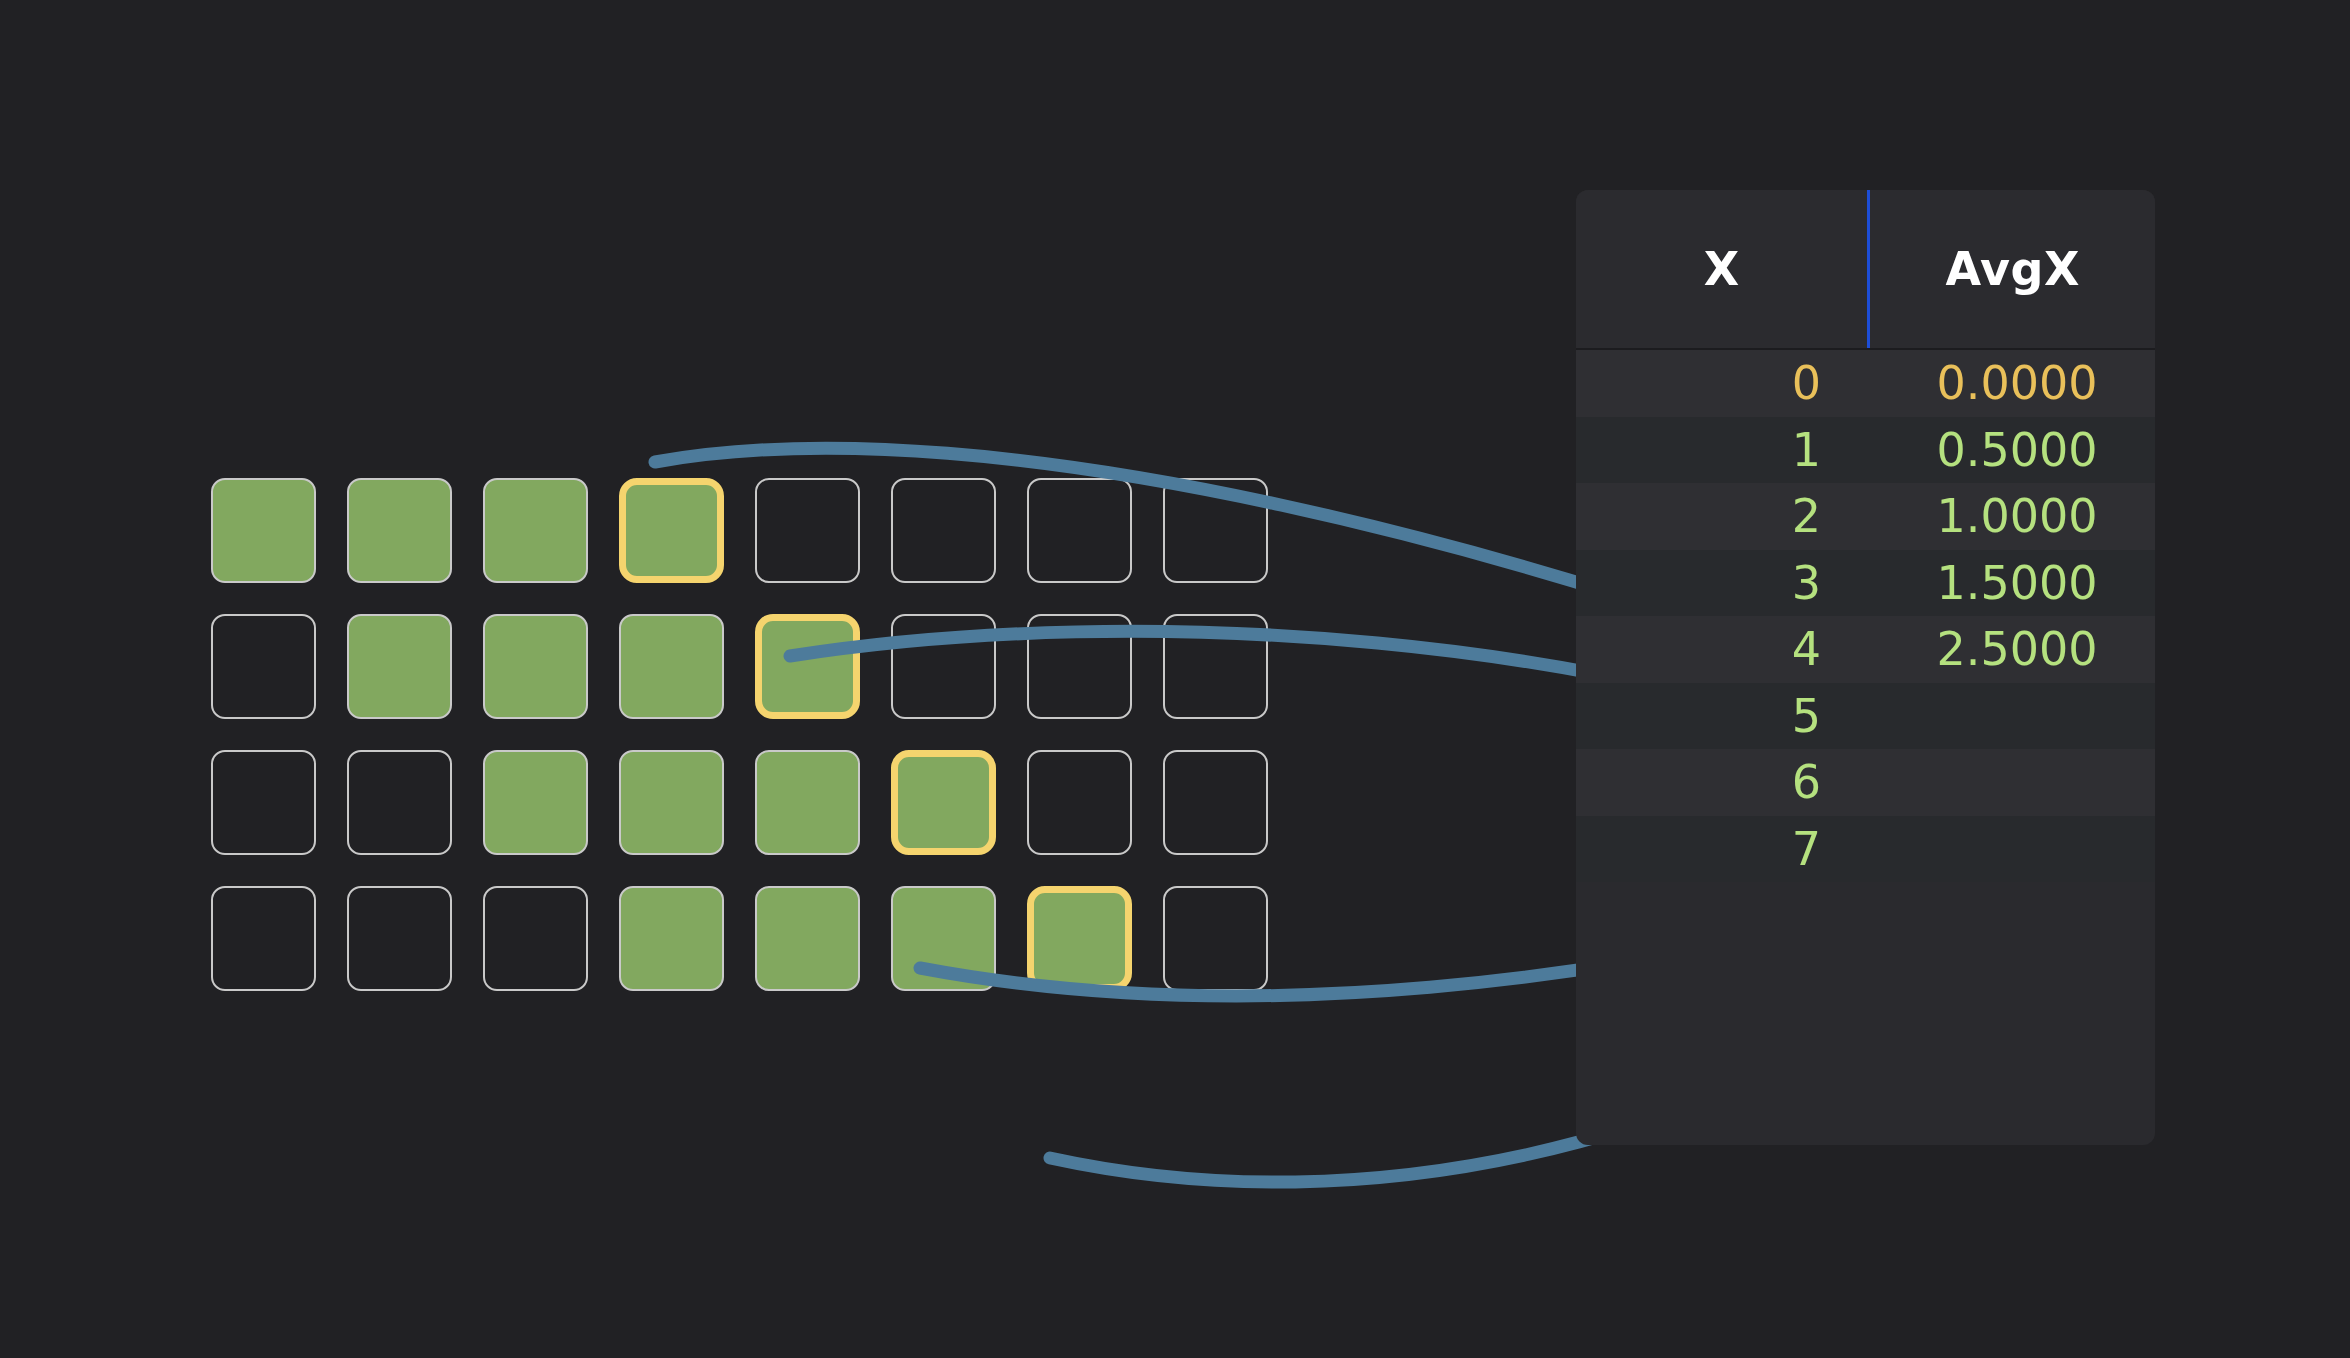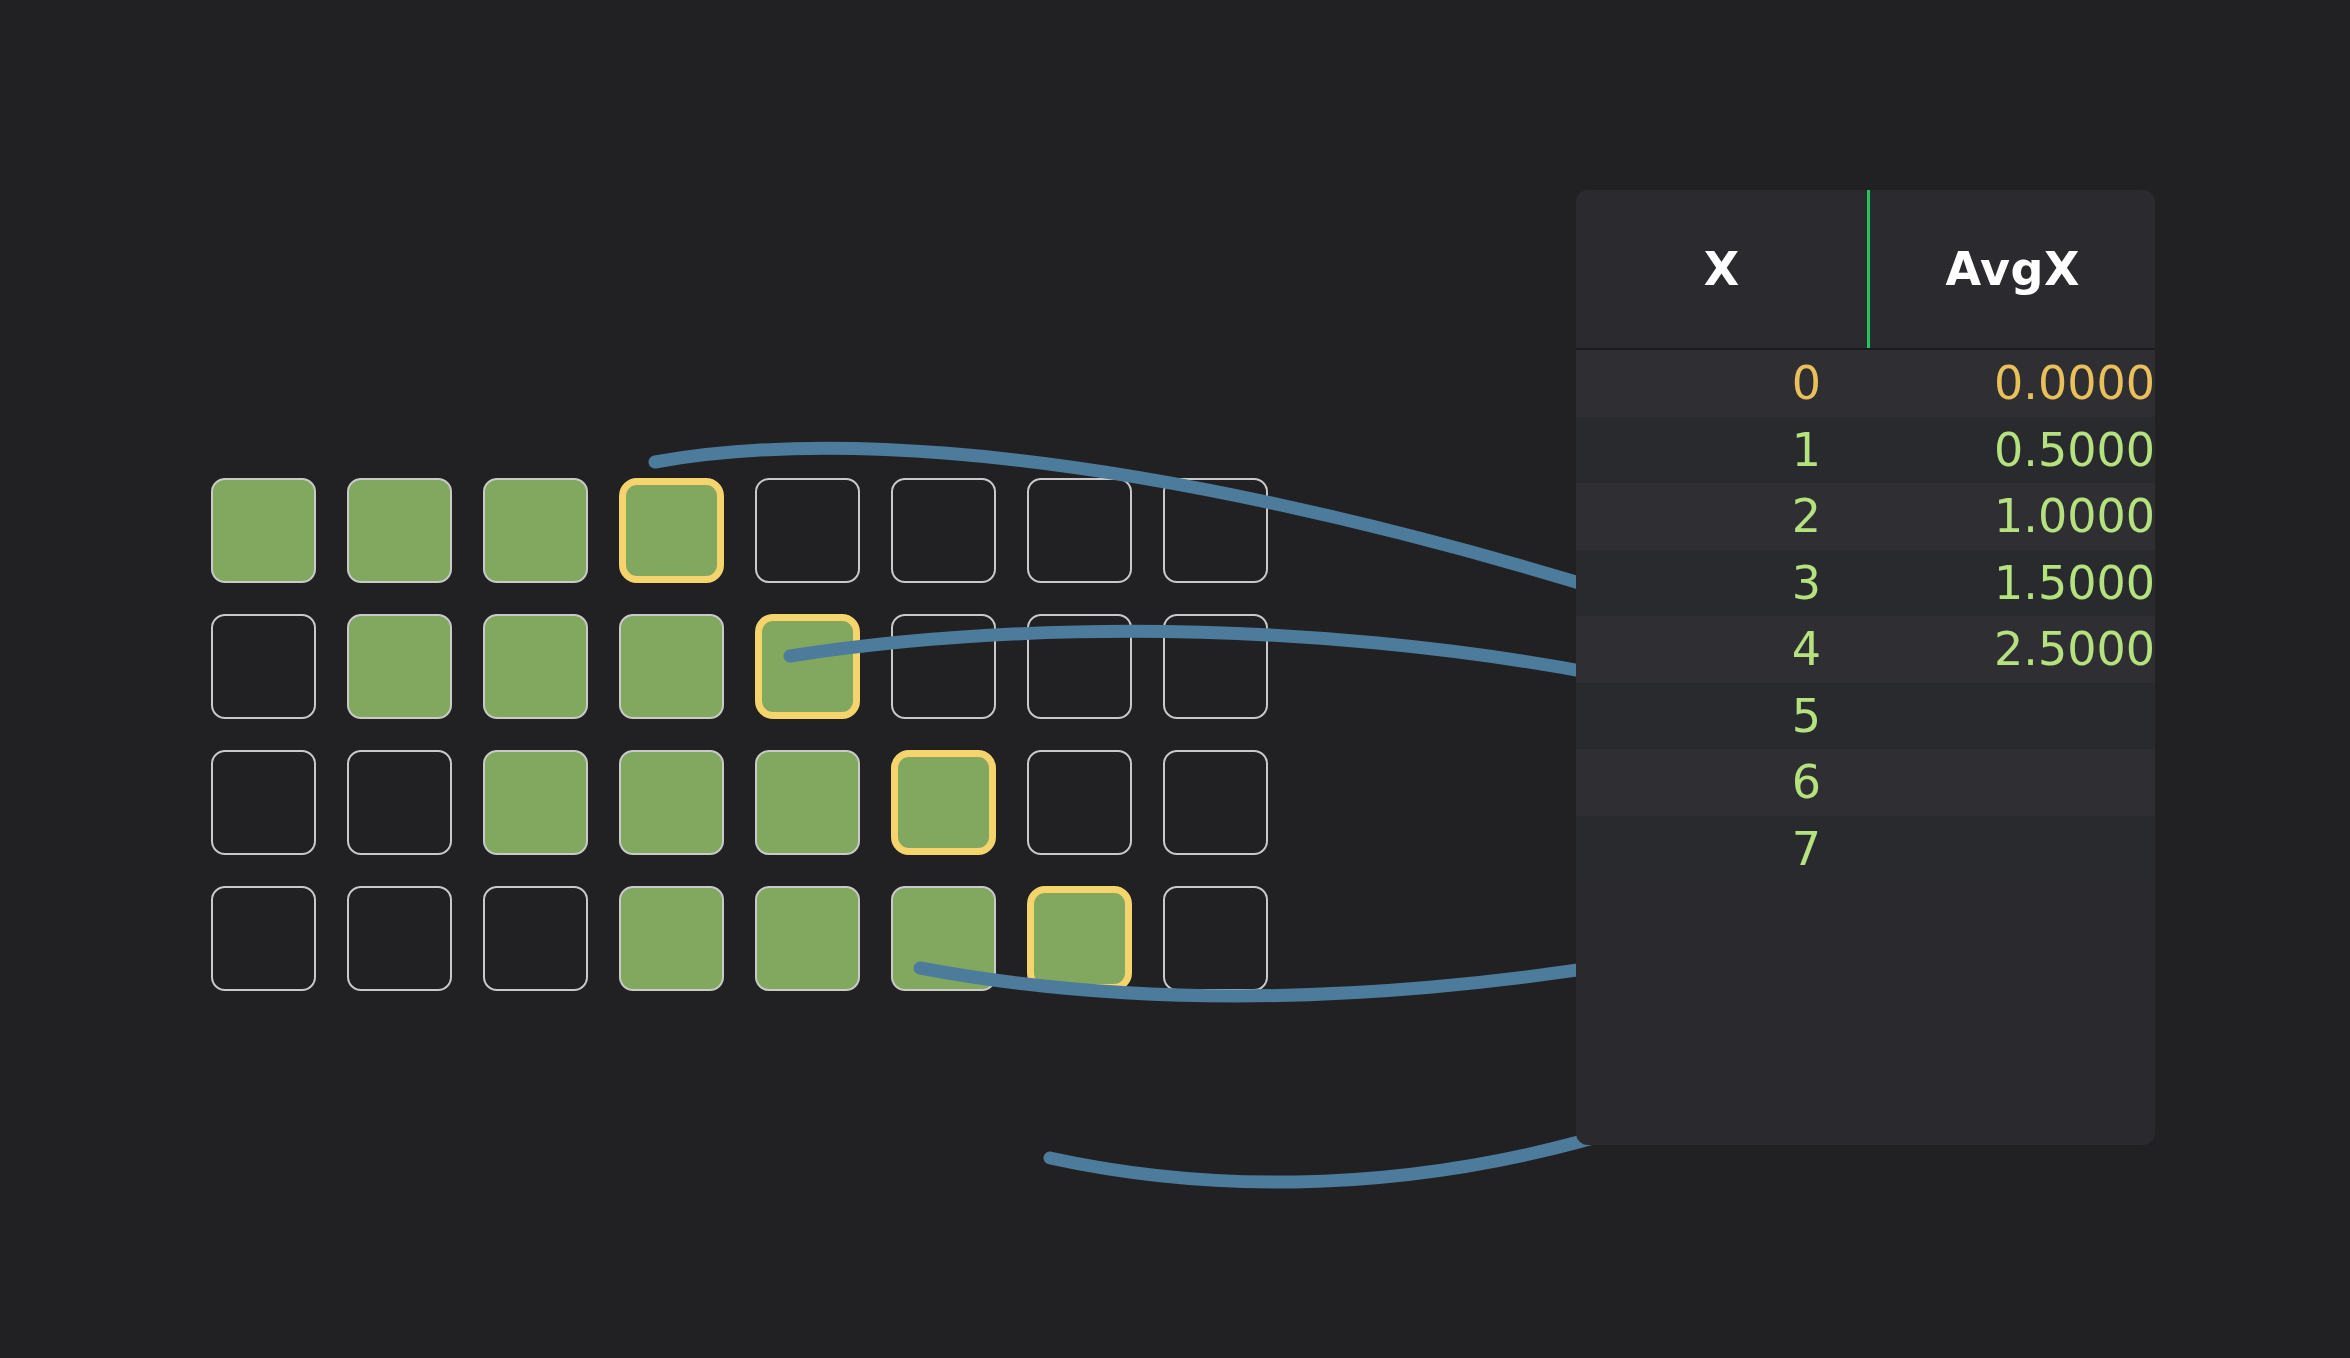--- a/index.html
+++ b/index.html
@@ -82,21 +82,21 @@
     align-items: center;
     justify-content: center;
     color: #ffffff;
     font-size: 46px;
     font-weight: bold;
     letter-spacing: 0.5px;
   }
   .th.col-x { width: 293px; }
   .th.col-avg {
     width: 286px;
-    border-left: 3px solid #22c55e;
+    border-left: 3px solid #1d4ed8;
   }
   .trow {
     display: flex;
     height: 66.5px;
     align-items: center;
   }
   .trow.odd  { background: #2f2f33; }
   .trow.even { background: #282a2d; }
   .td {
     font-size: 46px;
@@ -105,21 +105,21 @@
     line-height: 1;
   }
   .td.col-x {
     width: 293px;
     text-align: right;
     padding-right: 48px;
     box-sizing: border-box;
   }
   .td.col-avg {
     width: 286px;
-    text-align: right;
+    text-align: center;
     padding-left: 10px;
     box-sizing: border-box;
   }
   .trow.seed .td { color: #e9c05a; }
 </style>
 </head>
 <body>
 
 <div id="stage">
 

